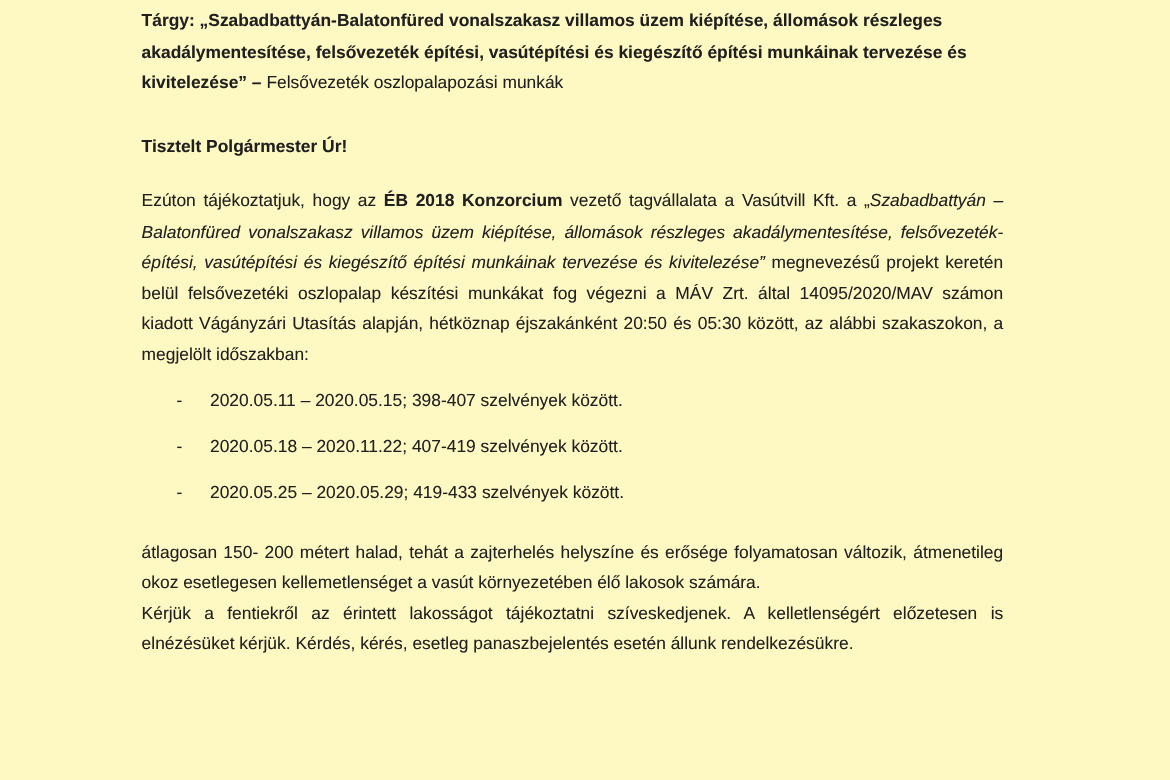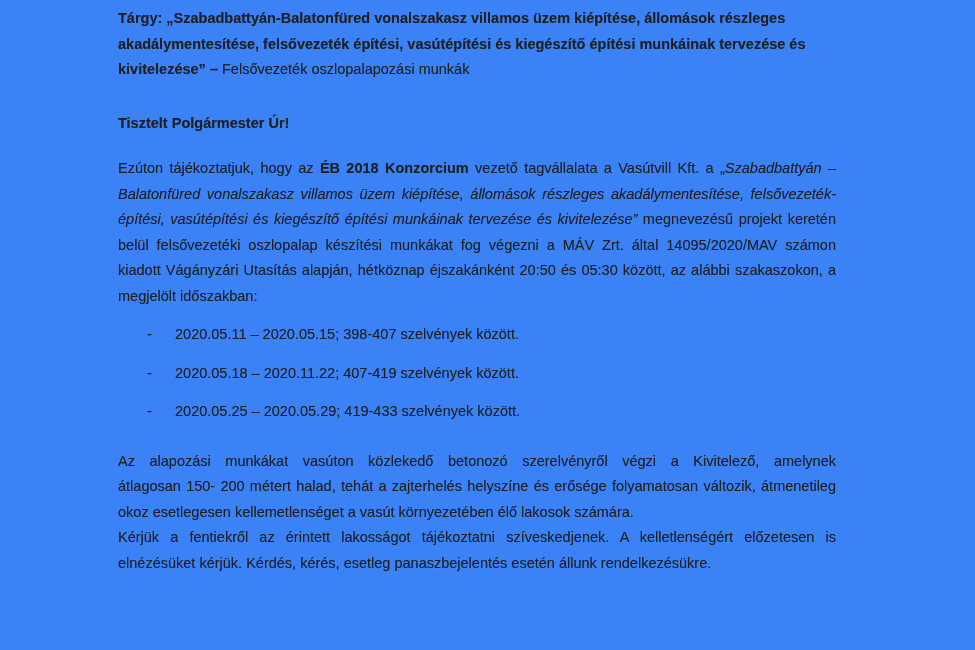--- a/index.html
+++ b/index.html
@@ -4,21 +4,21 @@
 <style>
   html, body {
     margin: 0;
     padding: 0;
     background: #ffffff;
   }
   .page {
     position: relative;
     width: 975px;
     height: 650px;
-    background: #3b82f6;
+    background: #fef9c3;
     overflow: hidden;
     font-family: "Liberation Sans", "DejaVu Sans", sans-serif;
     font-size: 14.5px;
     line-height: 25.5px;
     color: #1f1f1f;
     text-shadow: 0 0 0.5px rgba(0,0,0,0.30);
   }
   .content {
     padding: 6px 0 0 118px;
     width: 718px;
@@ -63,21 +63,20 @@
       </div>
 
 
     <div class="schedule">
         <div class="item"><span class="dash">-</span><span>2020.05.11 – 2020.05.15; 398-407 szelvények között.</span></div>
         <div class="item"><span class="dash">-</span><span>2020.05.18 – 2020.11.22; 407-419 szelvények között.</span></div>
         <div class="item"><span class="dash">-</span><span>2020.05.25 – 2020.05.29; 419-433 szelvények között.</span></div>
       </div>
 
     <div class="para noise justify">
-        <div class="line"><span>Az alapozási munkákat vasúton közlekedő betonozó szerelvényről végzi a Kivitelező, amelynek</span></div>
         <div class="line"><span>átlagosan 150- 200 métert halad, tehát a zajterhelés helyszíne és erősége folyamatosan változik, átmenetileg</span></div>
         <div class="line last"><span>okoz esetlegesen kellemetlenséget a vasút környezetében élő lakosok számára.</span></div>
       </div>
 
     <div class="para closing justify">
         <div class="line"><span>Kérjük a fentiekről az érintett lakosságot tájékoztatni szíveskedjenek. A kelletlenségért előzetesen is</span></div>
         <div class="line last"><span>elnézésüket kérjük. Kérdés, kérés, esetleg panaszbejelentés esetén állunk rendelkezésükre.</span></div>
       </div>
 
   </div>

